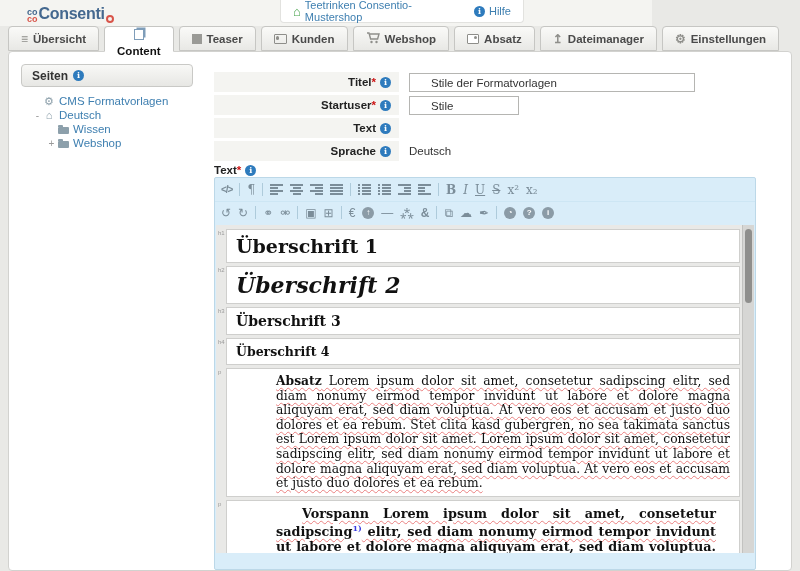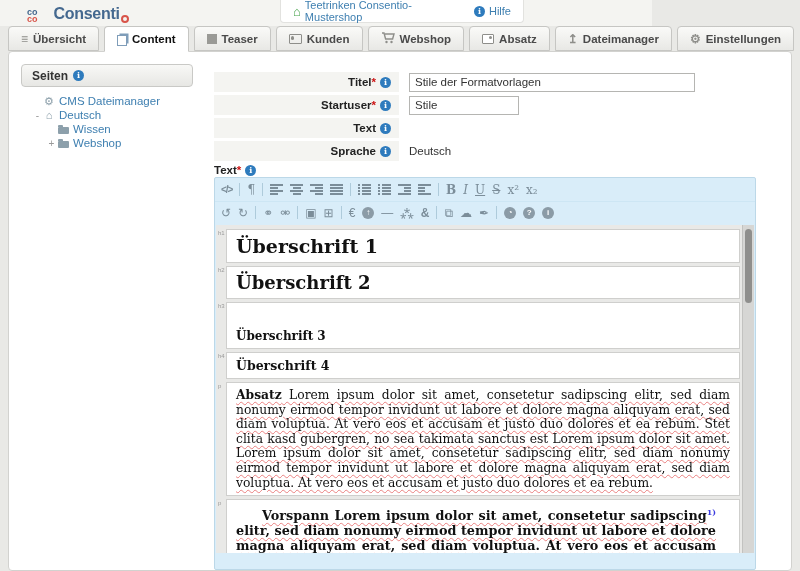--- a/index.html
+++ b/index.html
@@ -8,21 +8,21 @@
     font-family:"Liberation Sans", sans-serif;
     background:#e9e9e6;
     position:relative; overflow:hidden;
     color:#333;
   }
   
   .topbar { position:absolute; top:0; left:0; width:652px; height:26px; background:#f4f4f1;padding-left:8px; }
   .logo { position:absolute; left:27px; top:5px; display:flex; align-items:flex-end; cursor:pointer; }
   .logo-mark { display:flex; flex-direction:column; line-height:7px; font-size:9px; font-weight:bold; color:#44688f; margin-right:1px; letter-spacing:0; }
   .logo-mark em { font-style:normal; color:#d8544a; }
-  .logo-text { font-size:16px; font-weight:bold; color:#44688f; letter-spacing:-0.3px;margin-left:15px; }
+  .logo-text { font-size:16px; font-weight:bold; color:#44688f; letter-spacing:-0.3px; }
   .logo-o { display:inline-block; width:8px; height:8px; border:2.5px solid #d8544a; border-radius:50%; margin-left:1px; }
   .pill { position:absolute; top:0; background:#fff; border:1px solid #e2e2df; border-top:none; border-radius:0 0 4px 4px; display:flex; align-items:center; height:23px; padding:0 12px; font-size:11px; }
   .pill-center { left:280px; width:244px; }
   .pill-user { right:10px; }
   a.blue { color:#3e7fb0; text-decoration:none; }
   .home-glyph { color:#46a24a; font-size:13px; margin-right:4px; line-height:1; }
   .info-circle { display:inline-block; width:11px; height:11px; border-radius:50%; background:#2e7bbd; color:#fff; font-size:8px; font-weight:bold; text-align:center; line-height:11px; font-family:"DejaVu Serif", serif; flex:0 0 auto; }
   .pill-center .gap { width:26px; }
   .pill-center .info-circle { margin-right:4px; }
   .user-circle { display:inline-block; position:relative; width:13px; height:13px; border-radius:50%; background:#e25440; margin-right:5px; }
@@ -30,21 +30,21 @@
   .user-circle::after { content:""; position:absolute; left:2.5px; top:7px; width:8px; height:4px; border-radius:4px 4px 0 0; background:#fff; }
   .user-name { color:#e25440; font-weight:bold; }
   .user-sep { color:#bbb; margin:0 5px; }
   .logout { color:#e8502f; font-size:12px; font-weight:bold; display:flex; align-items:center; cursor:pointer; }
   .logout i { font-style:normal; border:1.5px solid #e8502f; border-right:none; border-radius:2px 0 0 2px; width:5px; height:11px; display:inline-block; margin-right:-3px; }
 
   
   .tabs { position:absolute; top:26px; left:8px; display:flex; gap:5px; height:25px; z-index:5; }
   .tab { display:flex; align-items:center; gap:5px; padding:0 12px; font-size:11.5px; font-weight:bold; color:#4a4a4a;
          background:linear-gradient(#fafaf8,#e8e8e5); border:1px solid #c6c6c3; border-radius:4px 4px 0 0; cursor:pointer; height:25px; }
-  .tab.active { background:#fff; color:#111; border-bottom:1px solid #fff; height:26px; z-index:6; }
+  .tab.active { background:#fff; color:#111; border-bottom:1px solid #fff; height:26px; z-index:6;flex-direction:column; }
   .ti { color:#8e8e8a; flex:0 0 auto; }
   .tab.active .ti { color:#7f9db9; }
   .ico-menu { font-size:12px; line-height:1; }
   .ico-pages { width:10px; height:11px; border:1.5px solid currentColor; background:#fff; box-shadow:2px -2px 0 -0.5px currentColor; margin-top:2px; }
   .ico-square { width:10px; height:10px; background:#9a9a96; }
   .ico-card { width:13px; height:10px; border:1.5px solid currentColor; border-radius:1px; position:relative; }
   .ico-card::before { content:""; position:absolute; left:1px; top:1.5px; width:3.5px; height:3.5px; border-radius:50%; background:currentColor; }
   .ico-upload { font-size:12px; line-height:1; font-weight:bold; }
   .ico-wrench { font-size:12px; line-height:1; }
   .ico-photo { width:12px; height:10px; border:1.5px solid currentColor; border-radius:1px; position:relative; background:#fff; }
@@ -58,25 +58,25 @@
   .tree { position:absolute; left:24px; top:42px; font-size:11.5px; }
   .tree-row { display:flex; align-items:center; height:14px; margin-bottom:0; cursor:pointer; }
   .tree-row .exp { width:9px; font-size:10px; color:#999; text-align:center; flex:0 0 auto; }
   .tree-row .tico { width:14px; color:#8da0ab; font-size:11px; flex:0 0 auto; text-align:center; }
   .ico-folder { display:inline-block; width:11px; height:7px; background:#8da0ab; border-radius:1px; position:relative; vertical-align:middle; }
   .ico-folder::before { content:""; position:absolute; left:0; top:-2px; width:5px; height:2px; background:#8da0ab; border-radius:1px 1px 0 0; }
   .tree-row a { color:#3e7fb0; text-decoration:none; margin-left:3px; }
   .t-ind1 { margin-left:14px; }
 
   
-  .form-row { position:absolute; left:205px; display:flex; align-items:center; }
+  .form-row { position:absolute; left:205px; display:flex; align-items:flex-end; }
   .lbl-box { width:185px; height:20px; background:#f4f4f1; display:flex; align-items:center; justify-content:flex-end; gap:4px; padding:0 8px; font-size:11.5px; font-weight:bold; color:#222; }
   .req { color:#cc1111; }
   .ctrl { margin-left:10px; }
-  .ctrl input { border:1px solid #b5b5b2; height:19px; font-size:11.5px; padding:0 5px; color:#333; font-family:"Liberation Sans", sans-serif; }
+  .ctrl input { border:1px solid #b5b5b2; height:19px; font-size:11.5px; padding:0 21px; color:#333; font-family:"Liberation Sans", sans-serif; }
   .in-wide { width:286px; }
   .in-narrow { width:110px; }
   .static-val { font-size:11.5px; color:#333; line-height:20px; }
   .text-label { position:absolute; left:205px; top:112px; display:flex; align-items:center; gap:4px; font-size:11.5px; font-weight:bold; color:#222; }
 
   
   .editor { position:absolute; left:205px; top:125px; width:542px; height:393px; border:1px solid #bcd8e8; background:#d9edf9; border-radius:2px; }
   .tb-row { display:flex; align-items:center; height:23px; padding:0 6px; gap:7px; color:#7b8d99; }
   .tb-row + .tb-row { border-top:1px solid #cde6f4; height:22px; }
   .tbsep { width:1px; height:13px; background:#aecbdb; flex:0 0 auto; }
@@ -96,24 +96,24 @@
   .lst i::before { content:""; position:absolute; left:-4px; top:0; width:2px; height:1.5px; background:#7b8d99; }
   .ind i { width:13px; } .ind i:nth-child(2),.ind i:nth-child(3){ width:7px; margin-left:6px; }
   .outd i { width:13px; } .outd i:nth-child(2),.outd i:nth-child(3){ width:7px; }
   .circ { display:inline-block; width:12px; height:12px; border-radius:50%; background:#8b9ba6; color:#fff; font-size:8px; font-weight:bold; text-align:center; line-height:12px; cursor:pointer; }
 
   
   .ed-content { position:absolute; left:1px; right:1px; top:47px; bottom:16px; background:#e9e9e7; overflow:hidden; padding:4px 14px 0 10px; }
   .blk { position:relative; background:#fff; border:1px solid #cfcfcd; margin-bottom:3px; padding:5px 9px; font-family:"DejaVu Serif", serif; color:#111; }
   .blk-tag { position:absolute; left:-9px; top:0; font-size:6px; color:#9a9a9a; font-family:"Liberation Sans", sans-serif; }
   .bh1 { font-size:19px; font-weight:bold; }
-  .bh2 { font-size:18px; font-weight:bold; }
-  .bh3 { font-size:12px; font-weight:bold;margin-top:21px; }
+  .bh2 { font-size:22px; font-weight:bold;font-style:italic; }
+  .bh3 { font-size:14px; font-weight:bold; }
   .bh4 { font-size:12.5px; font-weight:bold; }
-  .bp  { font-size:12.3px; line-height:14.6px; text-align:justify; }
+  .bp  { font-size:12.3px; line-height:14.6px; text-align:justify;margin-left:40px; }
   .sq  { text-decoration-line:underline; text-decoration-style:wavy; text-decoration-color:rgba(224,70,70,.65); text-decoration-thickness:1px; text-underline-offset:2px; }
   .lead { font-weight:bold; }
   .vorspann { font-weight:bold; font-size:12.8px; line-height:15px; text-indent:26px; padding-right:14px; }
   .lead-u { text-decoration-line:underline; text-decoration-thickness:1px; }
   .fnote { color:#3a3adf; font-size:8px; font-weight:bold; }
 
   
   .ed-scroll { position:absolute; right:1px; top:47px; bottom:16px; width:12px; background:#d6d6d4; border-left:1px solid #c2c2c0; }
   .ed-thumb { position:absolute; left:2px; right:2px; top:4px; height:74px; background:#8f8f8d; border-radius:4px; cursor:pointer; }
 
@@ -187,21 +187,21 @@
 <div class="panel">
 
   <div class="seiten-header">
     <span>Seiten</span>
     <span class="info-circle">i</span>
   </div>
   <div class="tree">
     <div class="tree-row">
       <span class="exp"></span>
       <span class="tico">⚙</span>
-      <a href="#">CMS Dateimanager</a>
+      <a href="#">CMS Formatvorlagen</a>
     </div>
     <div class="tree-row">
       <span class="exp">-</span>
       <span class="tico">⌂</span>
       <a href="#">Deutsch</a>
     </div>
     <div class="tree-row t-ind1">
       <span class="exp"></span>
       <span class="tico"><span class="ico-folder"></span></span>
       <a href="#">Wissen</a>

